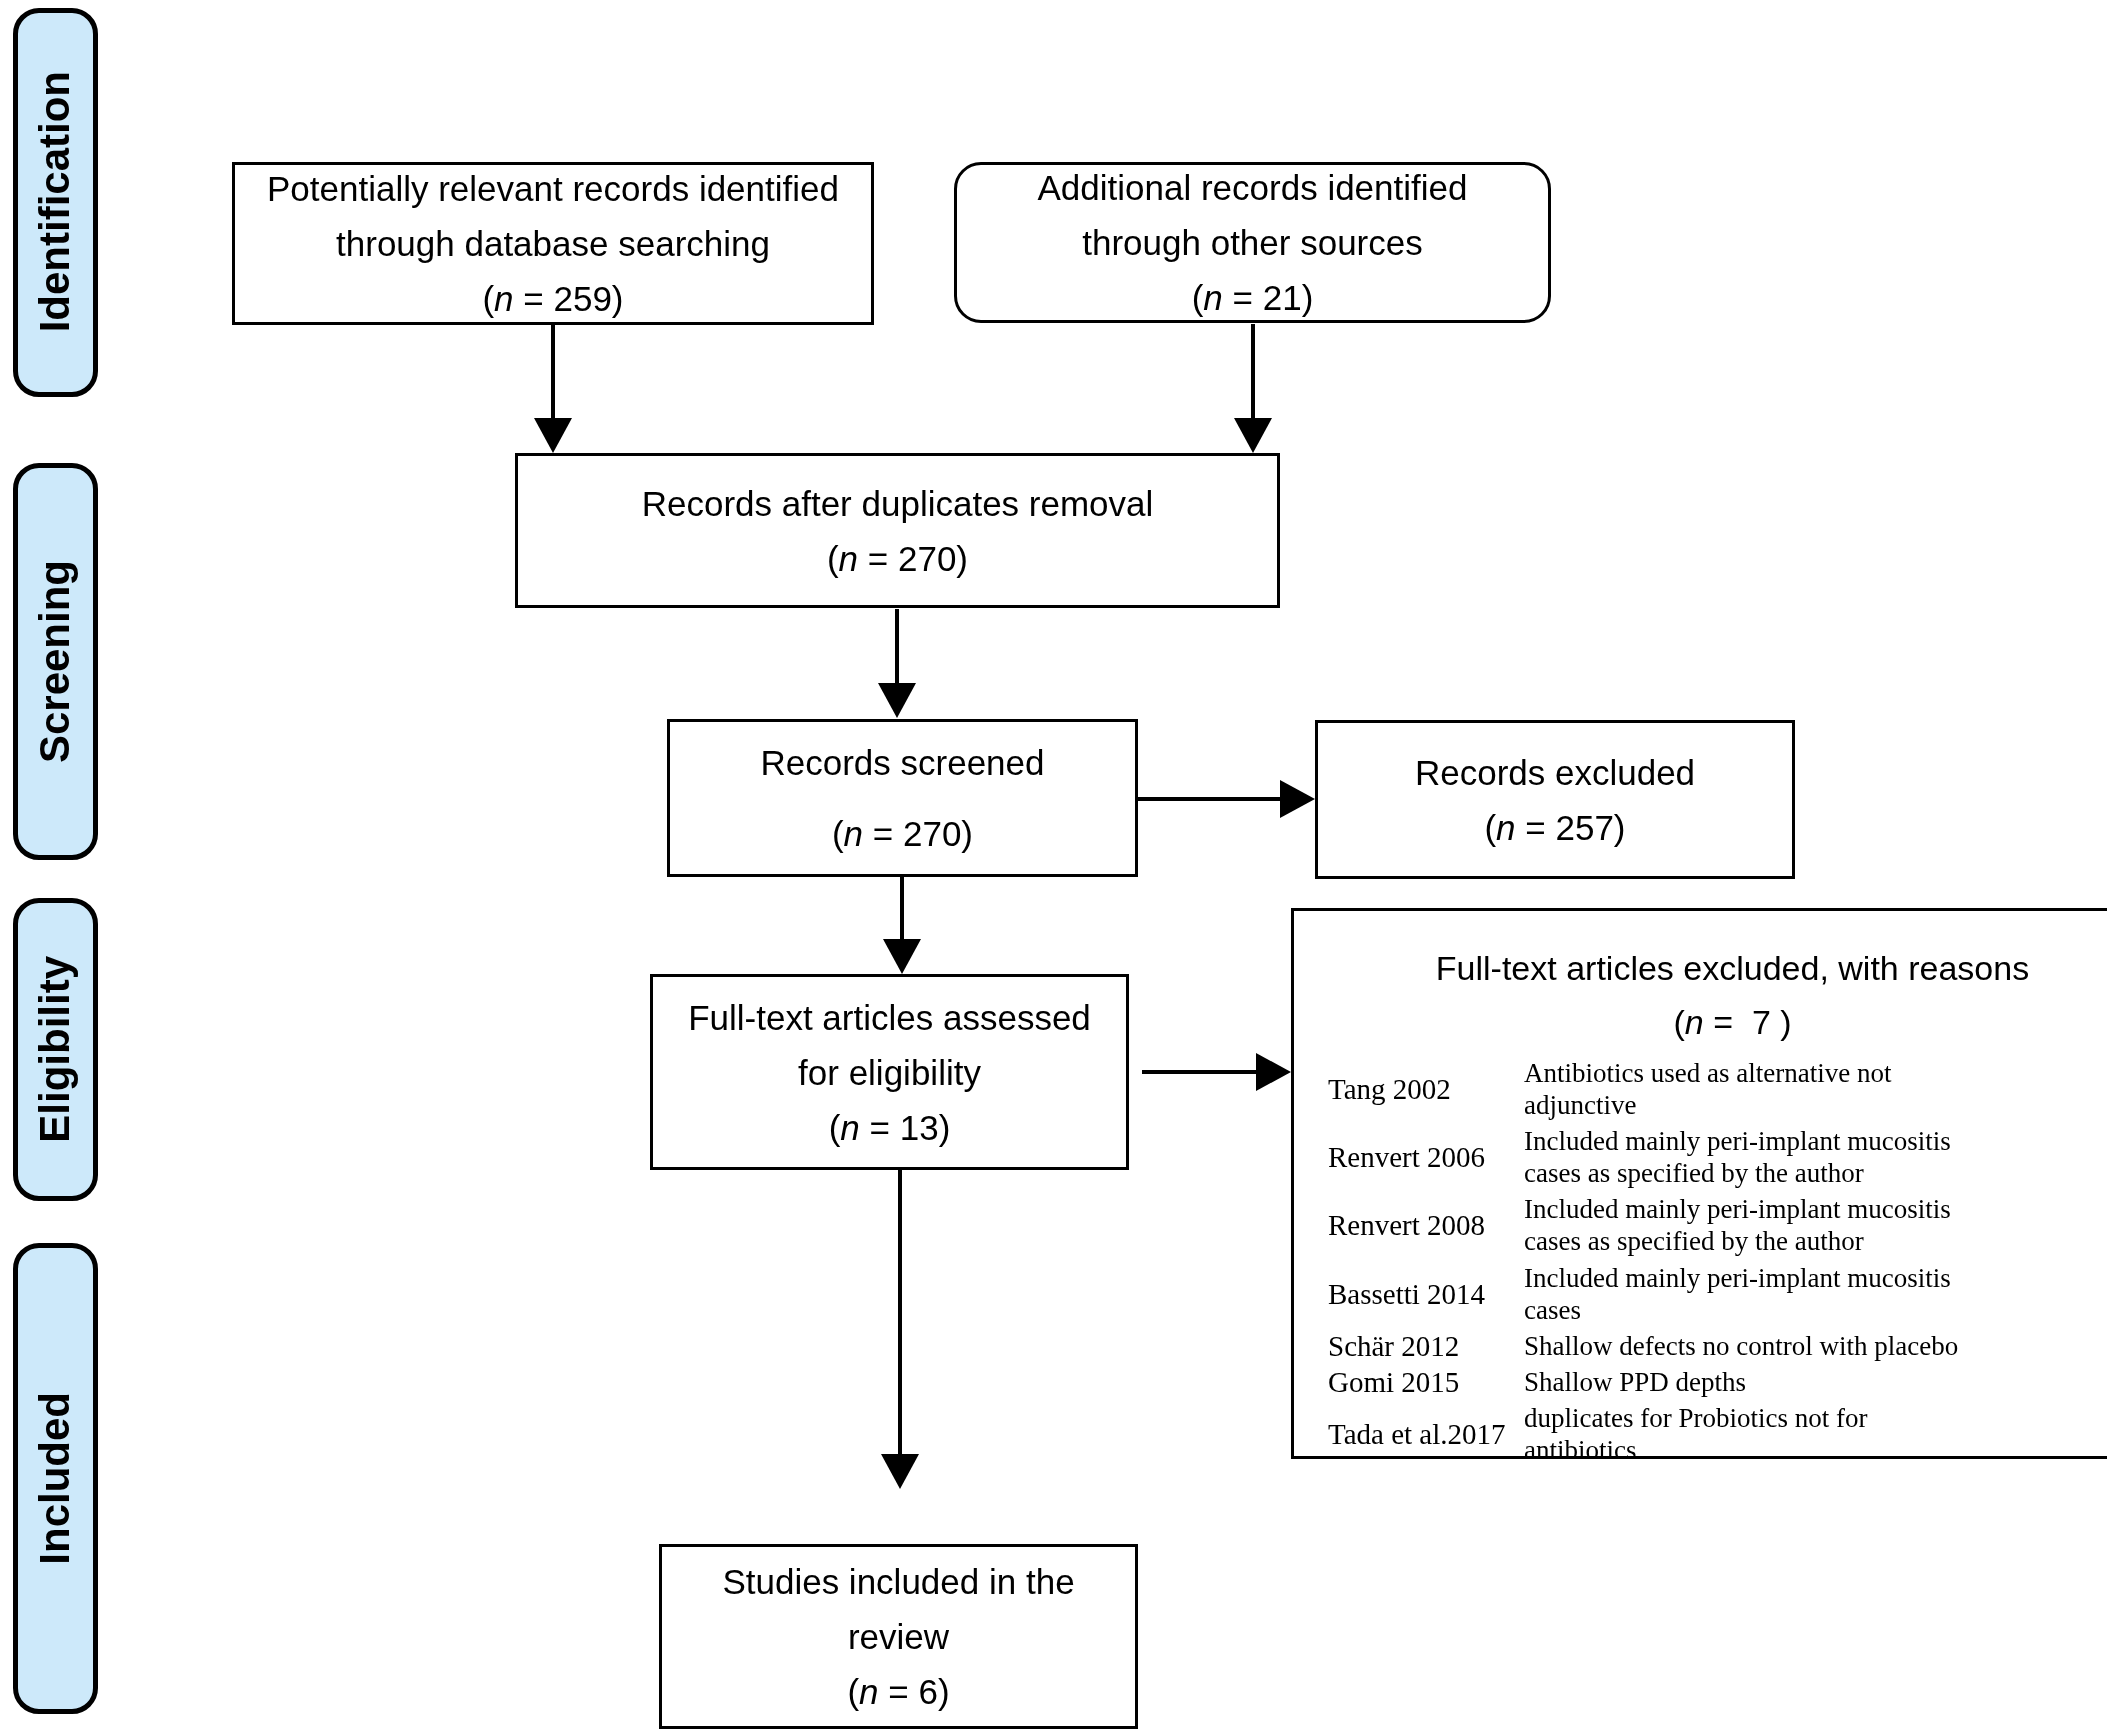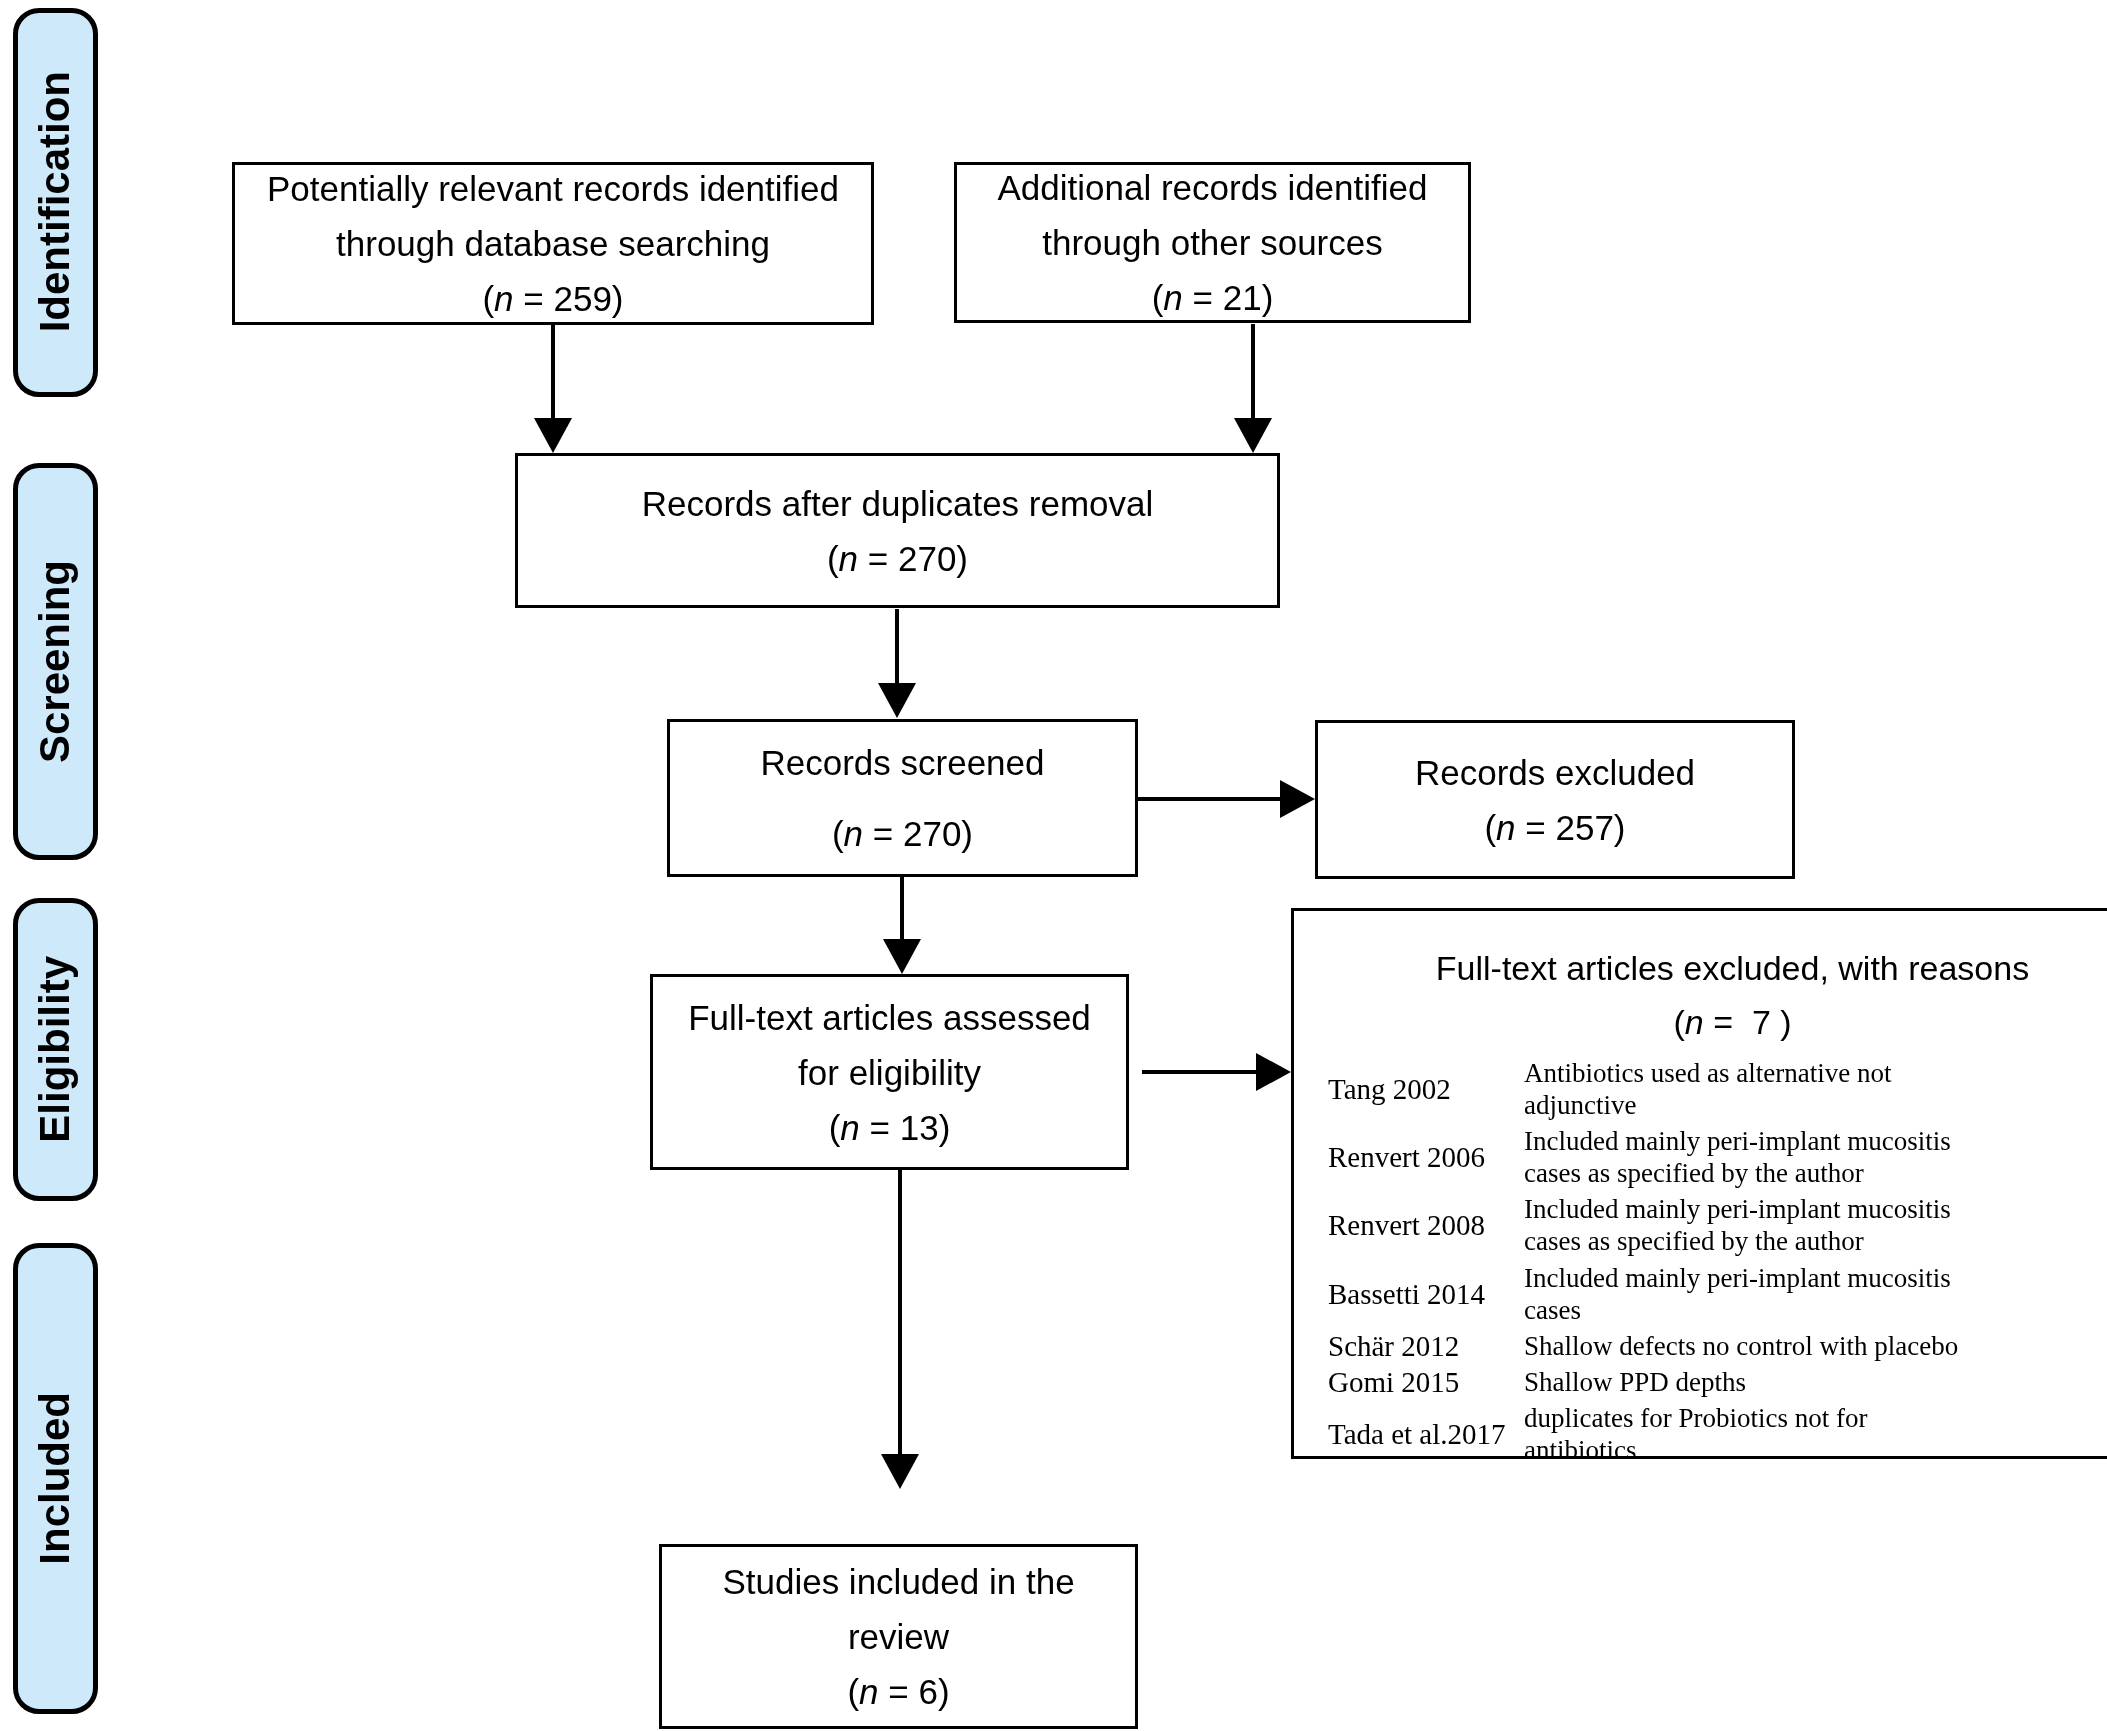--- a/index.html
+++ b/index.html
@@ -62,21 +62,21 @@
   <div class="phase" style="top:1243px;height:471px;">
     <span>Included</span>
   </div>
 
   <div class="fbox" style="left:232px;top:162px;width:642px;height:163px;">
     <div class="line">Potentially relevant records identified</div>
     <div class="line">through database searching</div>
     <div class="line count"><span>(</span><span class="nvar">n</span><span> = 259)</span></div>
   </div>
 
-  <div class="fbox" style="left:954px;top:162px;width:517px;height:161px;">
+  <div class="fbox" style="left:954px;top:162px;width:597px;height:161px;border-radius:27px;">
     <div class="line">Additional records identified</div>
     <div class="line">through other sources</div>
     <div class="line count"><span>(</span><span class="nvar">n</span><span> = 21)</span></div>
   </div>
 
   <div class="fbox" style="left:515px;top:453px;width:765px;height:155px;">
     <div class="line">Records after duplicates removal</div>
     <div class="line count"><span>(</span><span class="nvar">n</span><span> = 270)</span></div>
   </div>
 

